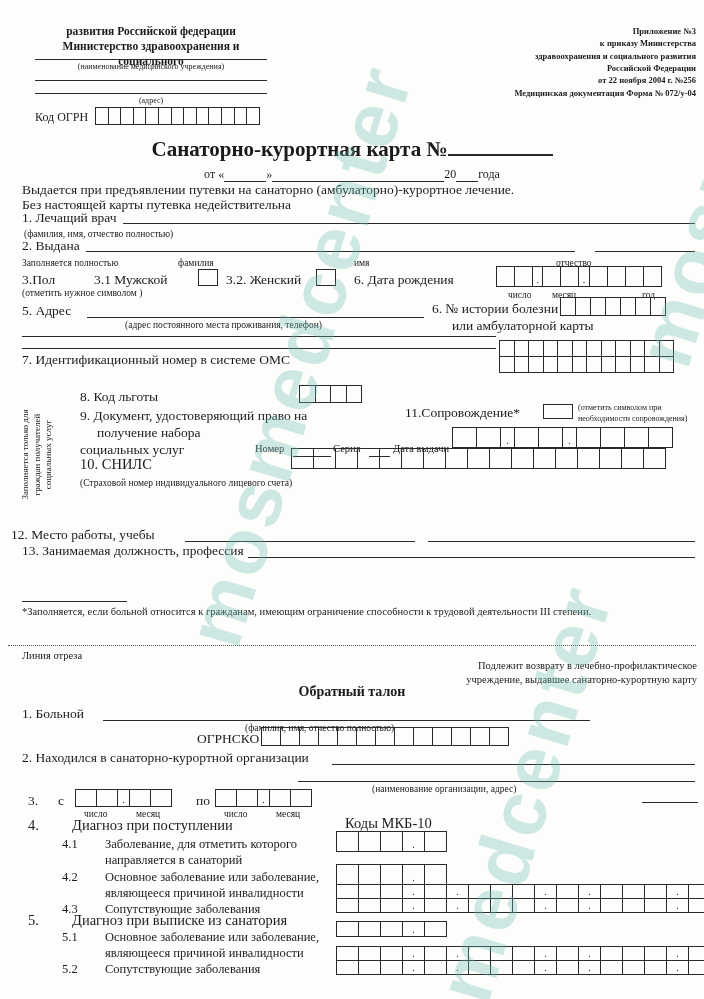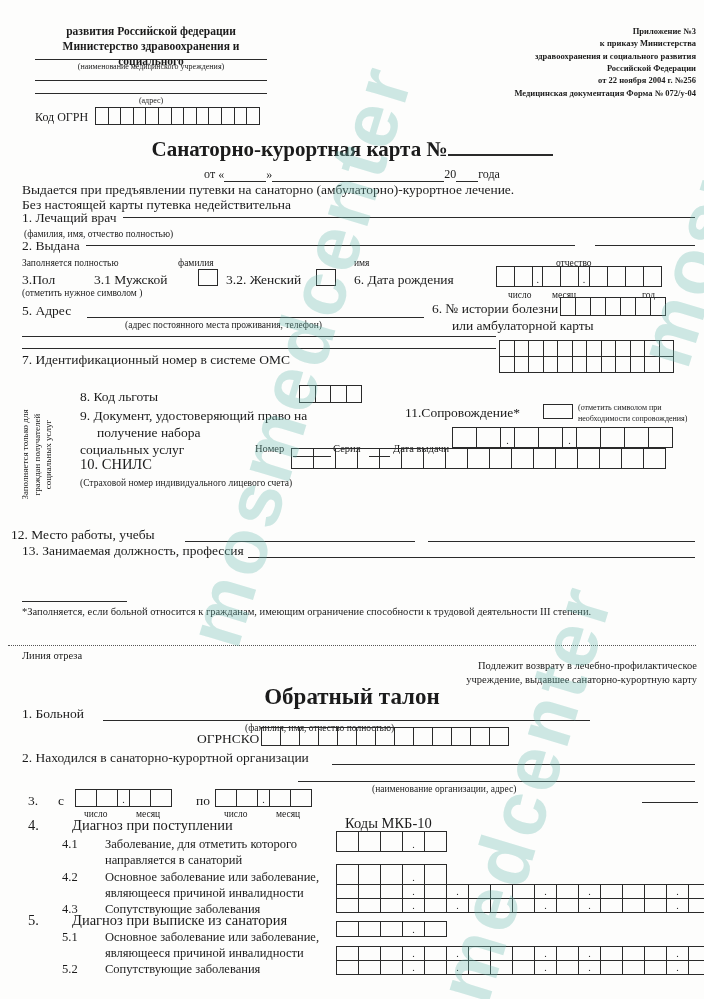--- a/index.html
+++ b/index.html
@@ -13,22 +13,22 @@
   .t8{font-size:8px;}
   .t85b{font-size:8.5px;font-weight:bold;}
   .t9{font-size:9.5px;}
   .t10{font-size:10.5px;}
   .t11b{font-size:11.5px;font-weight:bold;line-height:1.3;}
   .t12{font-size:12px;}
   .t125{font-size:12.5px;line-height:1.25;}
   .t13{font-size:13.5px;}
   .t14{font-size:14.5px;}
   .ttl{font-size:21px;font-weight:bold;}
-  .ttl2{font-size:23px;font-weight:bold;}
-  .row{display:flex;align-items:center;}
+  .ttl2{font-size:14px;font-weight:bold;}
+  .row{display:flex;align-items:flex-end;}
   .fill{flex:1;border-bottom:1px solid #2a2a2a;margin:0 0 2px 6px;height:1px;}
   .hl{position:absolute;border-top:1px solid #2a2a2a;height:0;}
   .dotl{position:absolute;border-top:1.6px dotted #555;height:0;}
   .ublank{display:inline-block;border-bottom:1px solid #2a2a2a;height:13px;}
   .boxrow{position:absolute;display:flex;}
   .cell{
     flex:none;box-sizing:border-box;border:1px solid #2a2a2a;margin-left:-1px;
     width:var(--cw,16px);height:var(--ch,18px);
     display:flex;align-items:flex-end;justify-content:center;
     font-size:10px;color:#222;padding-bottom:1px;background:transparent;

